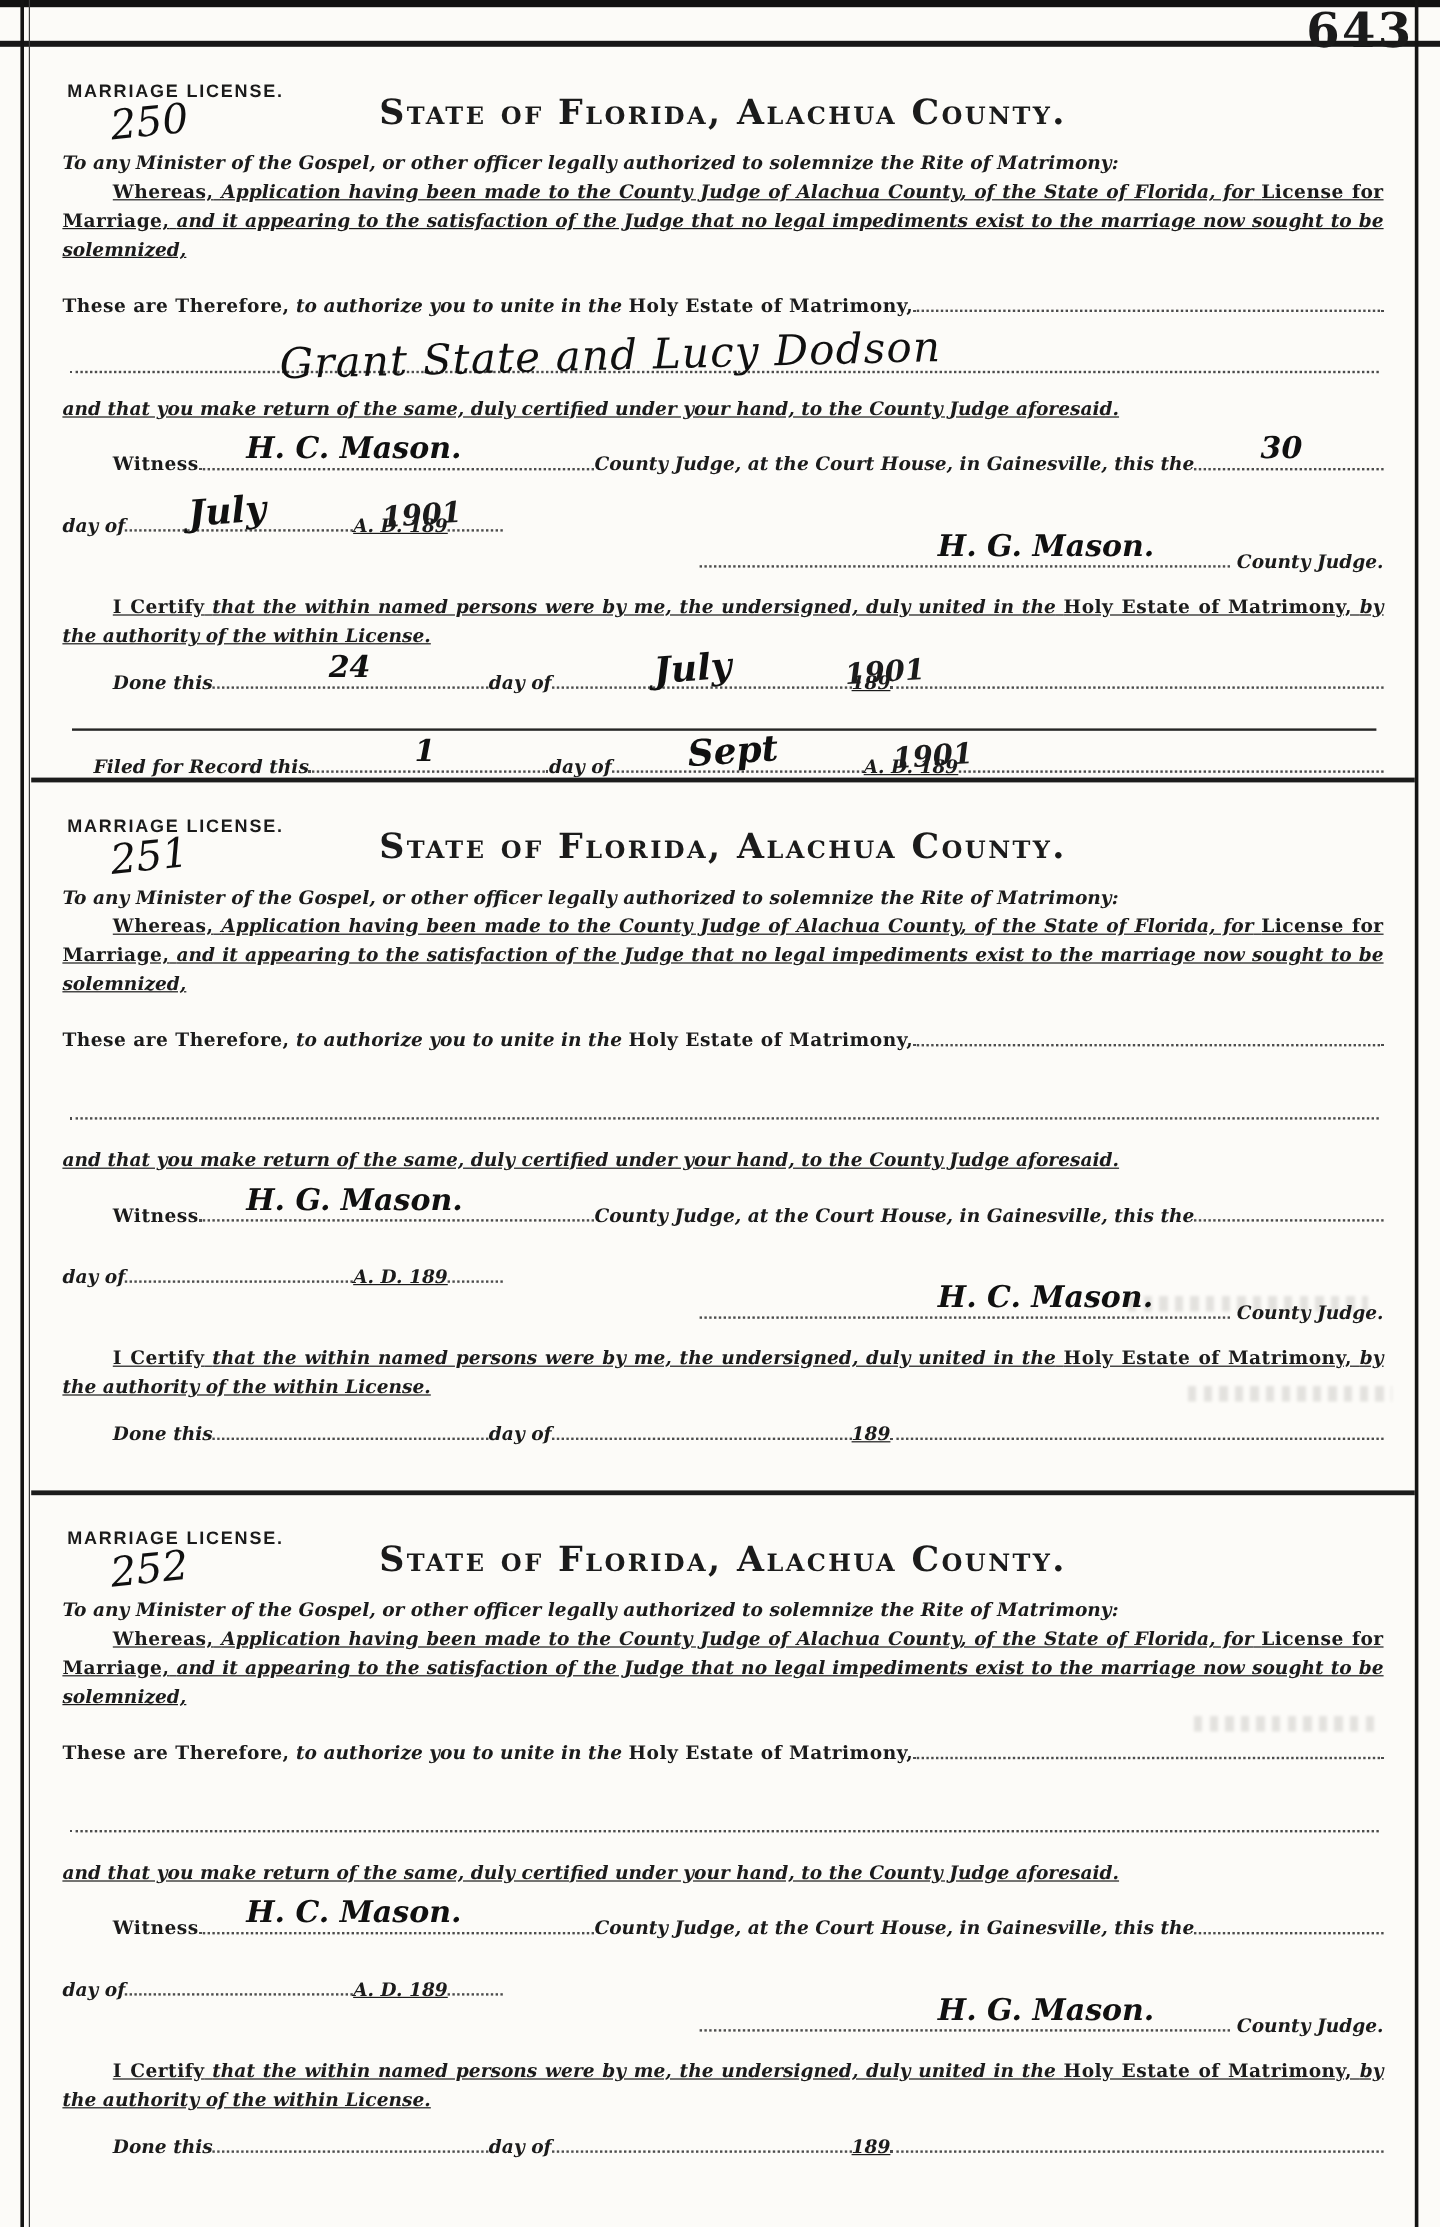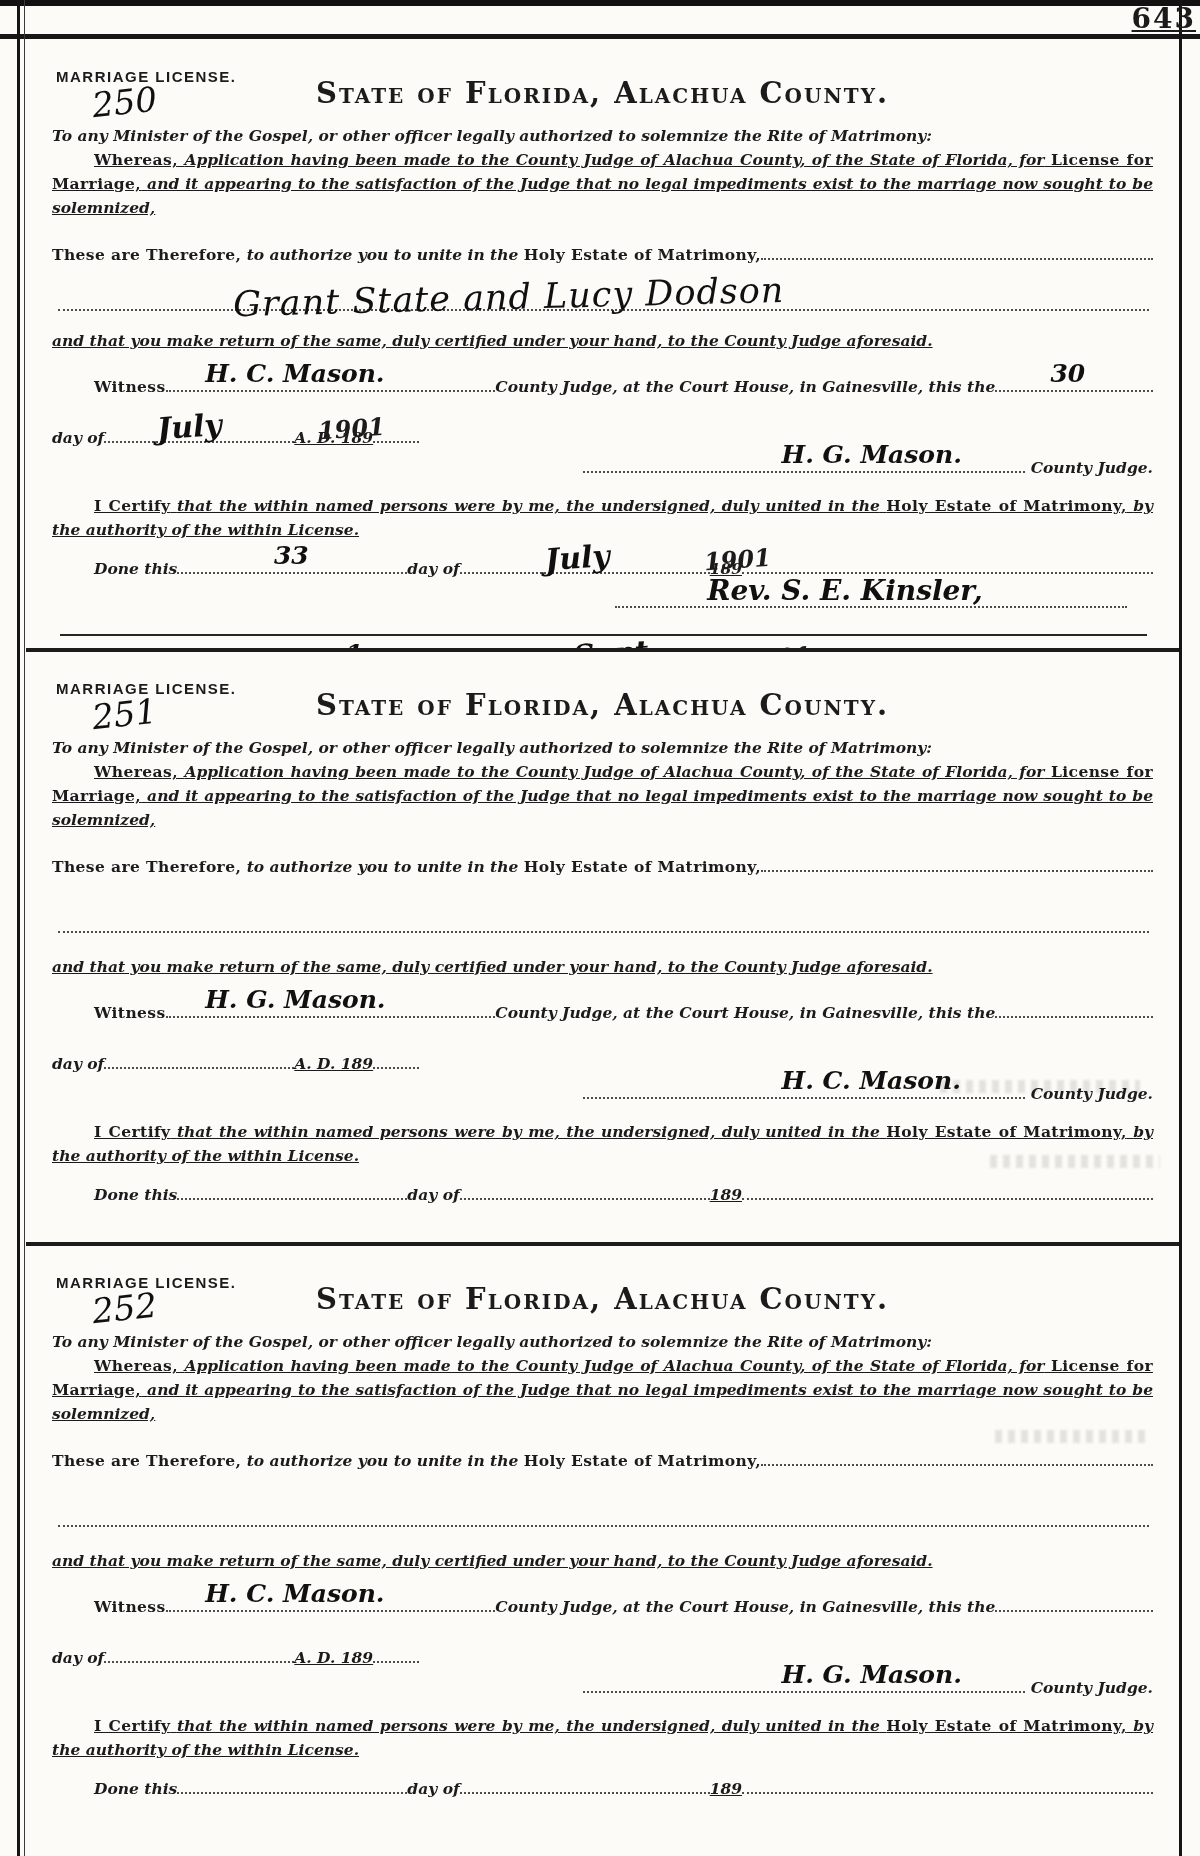--- a/index.html
+++ b/index.html
@@ -4,21 +4,21 @@
 <style>
   html,body{margin:0;padding:0;background:#888;}
   .page{position:relative;width:1200px;height:1856px;background:#fcfbf8;overflow:hidden;
         font-family:"DejaVu Serif",serif;color:#1b1b1b;margin:0 auto;}
   
   .edge-strip{position:absolute;top:0;left:0;right:0;height:6px;background:#111;}
   .top-rule{position:absolute;top:34px;left:0;right:0;height:5px;background:#171717;}
   .vline-left-a{position:absolute;top:0;bottom:0;left:17px;width:3px;background:#141414;}
   .vline-left-b{position:absolute;top:0;bottom:0;left:24px;width:1px;background:#3a3a3a;}
   .vline-right{position:absolute;top:0;bottom:0;right:18px;width:3px;background:#141414;}
-  .page-number{position:absolute;top:2px;right:4px;font-size:28px;font-weight:700;letter-spacing:2px;text-decoration:underline;}
+  .page-number{position:absolute;top:2px;right:22px;font-size:40px;font-weight:700;letter-spacing:2px;}
   .content{position:absolute;top:40px;left:26px;right:21px;}
 
   section.license{box-sizing:border-box;padding:22px 26px 0 26px;overflow:hidden;position:relative;}
   section.l0{height:612px;border-bottom:4px solid #1c1c1c;}
   section.l1{height:594px;border-bottom:4px solid #1c1c1c;}
   section.l2{height:606px;}
 
   .lic-header{position:relative;height:62px;}
   .ml-label{position:absolute;left:4px;top:6px;font-family:"Liberation Sans",sans-serif;
             font-weight:700;font-size:15px;letter-spacing:1.5px;}
@@ -127,38 +127,31 @@
       </div>
       <p class="printed para" style="margin-top:14px">
         <span class="bl">I Certify</span>
         <span>that the within named persons were by me, the undersigned, duly united in the</span>
         <span class="bl">Holy Estate of Matrimony,</span>
         <span>by the authority of the within License.</span>
       </p>
       <div class="frow printed" style="margin-top:14px">
         <span style="margin-left:42px">Done this</span>
         <span class="dots" style="width:230px">
-          <span class="hand hand-md over" style="left:42%">33</span>
+          <span class="hand hand-md over" style="left:42%">24</span>
         </span>
         <span>day of</span>
         <span class="dots" style="width:250px">
           <span class="hand hand-lg over" style="left:34%;bottom:-10px">July</span>
         </span>
         <span class="adwrap">
           <span>189</span>
           <span class="year-over" style="left:-6px">1901</span>
         </span>
         <span class="dots grow"></span>
-      </div>
-      <div class="frow printed officiant-row">
-        <span class="spacer" style="flex-grow:1.1"></span>
-        <span class="dots grow">
-          <span class="hand over" style="font-size:28px;left:18%;bottom:-6px">Rev. S. E. Kinsler,</span>
-        </span>
-        <span style="width:26px"></span>
       </div>
       <div class="thin-rule"></div>
       <div class="frow printed" style="margin-top:18px">
         <span style="margin-left:26px">Filed for Record this</span>
         <span class="dots" style="width:200px">
           <span class="hand hand-md over" style="left:44%">1</span>
         </span>
         <span>day of</span>
         <span class="dots" style="width:210px">
           <span class="hand hand-lg over" style="left:30%;bottom:-8px">Sept</span>

